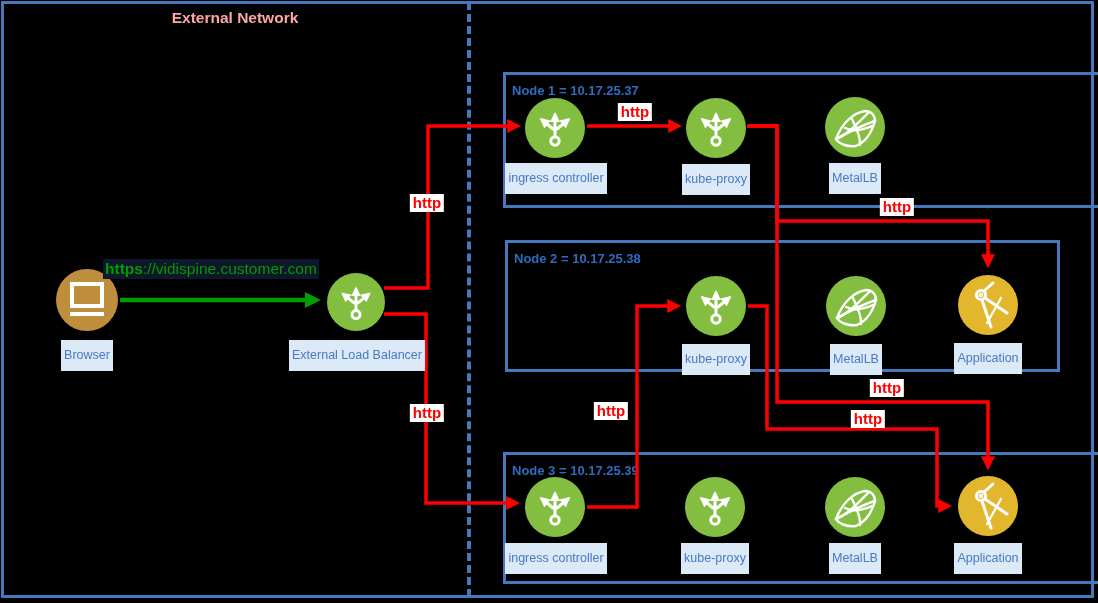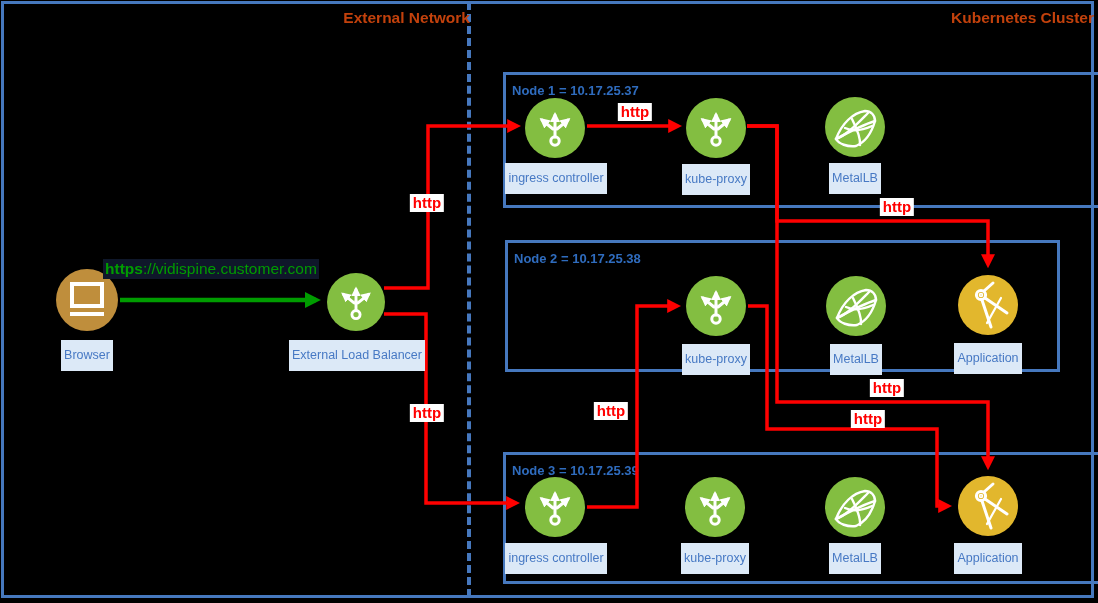--- a/index.html
+++ b/index.html
@@ -4,21 +4,21 @@
 <style>
   html,body{margin:0;padding:0;background:#000;}
   .canvas{
     position:relative;width:1098px;height:603px;background:#000;
     font-family:"Liberation Sans",sans-serif;overflow:hidden;
   }
   .outer-border{position:absolute;left:1px;top:1px;width:1093px;height:597px;
     border:3px solid #4678BE;box-sizing:border-box;}
   .divider{position:absolute;left:467px;top:2px;height:595px;width:0;
     border-left:4px dashed #4678BE;}
-  .panel-title{position:absolute;top:9px;font-size:15.5px;font-weight:bold;color:#c2410c;text-align:right;}
+  .panel-title{position:absolute;top:9px;font-size:15.5px;font-weight:bold;color:#fca5a5;text-align:center;}
   .t-ext{left:0;width:470px;}
   .t-k8s{left:470px;width:624px;}
 
   .node-box{position:absolute;border:3px solid #4678BE;box-sizing:border-box;background:transparent;}
   #node1{left:503px;top:72px;width:616px;height:136px;}
   #node2{left:505px;top:240px;width:555px;height:132px;}
   #node3{left:503px;top:452px;width:628px;height:132px;}
   .node-title{position:absolute;left:6px;top:8px;font-size:13px;font-weight:bold;color:#2F6CBE;}
 
   svg.edges{position:absolute;left:0;top:0;width:1098px;height:603px;}
@@ -76,21 +76,20 @@
 </style>
 </head>
 <body>
 
 <div class="canvas">
 
   <div class="outer-border"></div>
   <div class="divider"></div>
 
   <div class="panel-title t-ext">External Network</div>
-  <div class="panel-title t-k8s">Kubernetes Cluster</div>
 
   <div class="node-box" id="node1">
     <div class="node-title">Node 1 = 10.17.25.37</div>
   </div>
   <div class="node-box" id="node2">
     <div class="node-title">Node 2 = 10.17.25.38</div>
   </div>
   <div class="node-box" id="node3">
     <div class="node-title">Node 3 = 10.17.25.39</div>
   </div>

